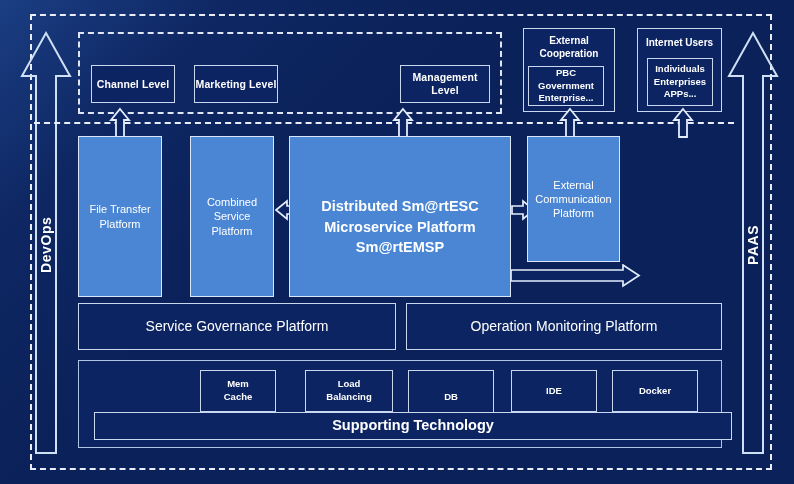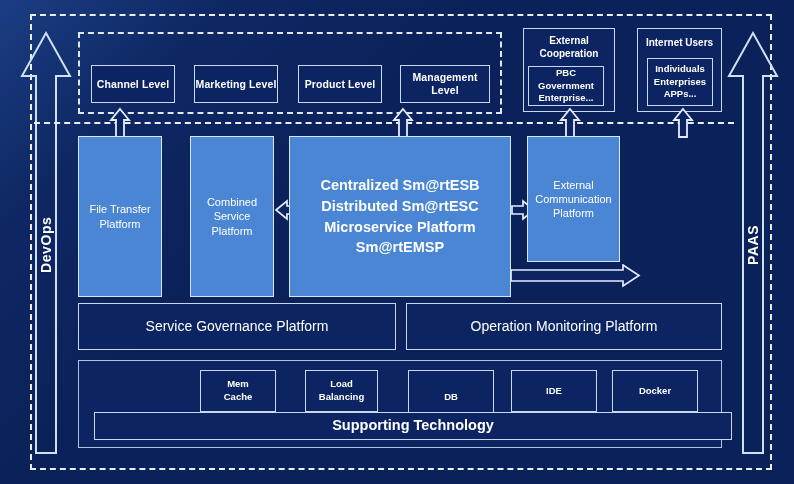--- a/index.html
+++ b/index.html
@@ -96,23 +96,20 @@
   <div class="vArrowLabel" style="left:727px;top:190px;width:52px;height:110px;display:flex;align-items:center;justify-content:center;">PAAS</div>
 
   <div class="box dashed-thin" style="left:78px;top:32px;width:424px;height:82px;"></div>
 
   <div class="box navybox" style="left:91px;top:65px;width:84px;height:38px;">
     <span class="lbl lvl">Channel Level</span>
   </div>
   <div class="box navybox" style="left:194px;top:65px;width:84px;height:38px;">
     <span class="lbl lvl">Marketing Level</span>
   </div>
-  <div class="box navybox" style="left:298px;top:65px;width:84px;height:38px;">
-    <span class="lbl lvl">Product Level</span>
-  </div>
   <div class="box navybox" style="left:400px;top:65px;width:90px;height:38px;">
     <span class="lbl lvl">Management Level</span>
   </div>
 
   <div class="box navybox" style="left:523px;top:28px;width:92px;height:84px;display:block;">
     <div class="lbl small-cap" style="padding-top:5px;line-height:1.32;">External Cooperation</div>
     <div class="box navybox" style="left:4px;top:37px;width:76px;height:40px;">
       <span class="lbl small-txt" style="display:block;width:70px;">PBC Government Enterprise...</span>
     </div>
   </div>
@@ -156,21 +153,21 @@
   </div>
 
   <div class="miniArrow" style="left:274px;top:198px;width:26px;height:24px;">
     <svg width="26" height="24" viewBox="0 0 26 24">
       <polygon points="2,12 13,3 13,8 24,8 24,16 13,16 13,21" fill="#0c2462" stroke="#e4edfb" stroke-width="1.7"></polygon>
     </svg>
   </div>
 
   <div class="box bluebox" style="left:289px;top:136px;width:222px;height:161px;">
     <span class="lbl plat-big" style="display:block;width:214px;">
-      <span>Centralized Sm@rtESB</span><br>
+      <br>
       <span>Distributed Sm@rtESC</span><br>
       <span>Microservice Platform Sm@rtEMSP</span>
     </span>
   </div>
 
   <div class="miniArrow" style="left:511px;top:198px;width:25px;height:24px;">
     <svg width="25" height="24" viewBox="0 0 25 24">
       <polygon points="23,12 12,3 12,8 1,8 1,16 12,16 12,21" fill="#0c2462" stroke="#e4edfb" stroke-width="1.7"></polygon>
     </svg>
   </div>
@@ -191,21 +188,21 @@
   </div>
   <div class="box navybox" style="left:406px;top:303px;width:316px;height:47px;">
     <span class="lbl gov">Operation Monitoring Platform</span>
   </div>
 
   <div class="box plain-navy" style="left:78px;top:360px;width:644px;height:88px;"></div>
 
   <div class="box navybox" style="left:200px;top:370px;width:76px;height:42px;">
     <span class="lbl tech" style="display:block;width:48px;">Mem Cache</span>
   </div>
-  <div class="box navybox" style="left:305px;top:370px;width:73px;height:42px;">
+  <div class="box navybox" style="left:305px;top:370px;width:88px;height:42px;">
     <span class="lbl tech" style="display:block;width:54px;">Load Balancing</span>
   </div>
   <div class="box navybox" style="left:408px;top:370px;width:86px;height:55px;">
     <span class="lbl tech">DB</span>
   </div>
   <div class="box navybox" style="left:511px;top:370px;width:86px;height:42px;">
     <span class="lbl tech">IDE</span>
   </div>
   <div class="box navybox" style="left:612px;top:370px;width:86px;height:42px;">
     <span class="lbl tech">Docker</span>

